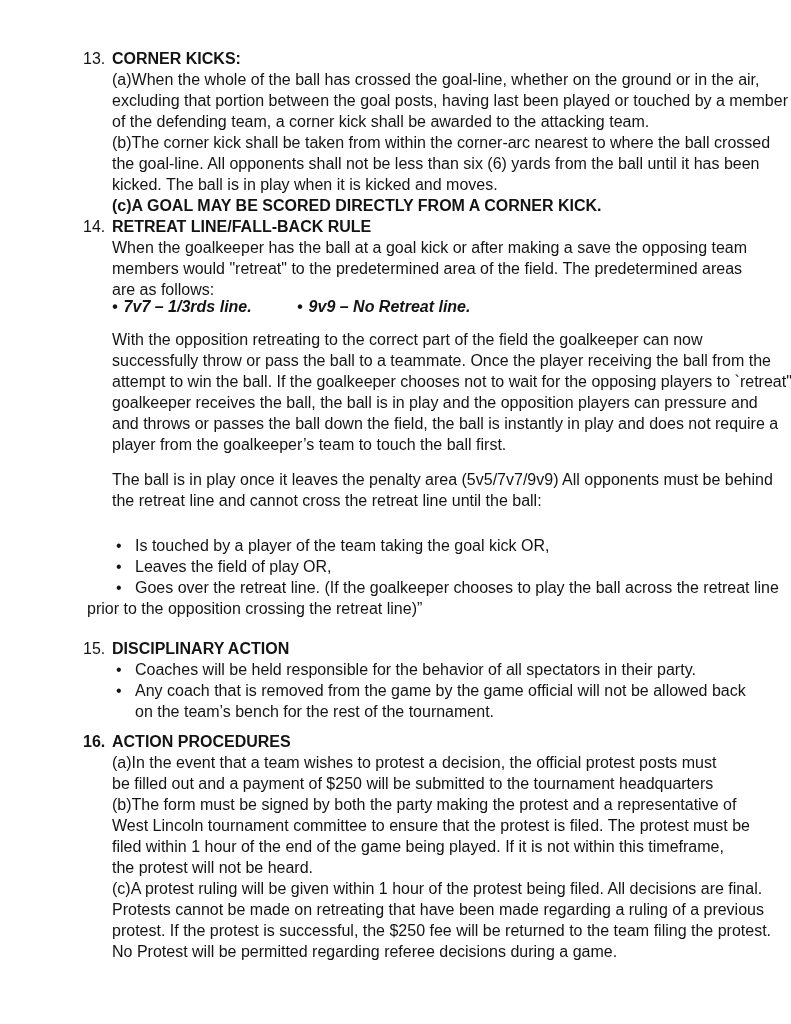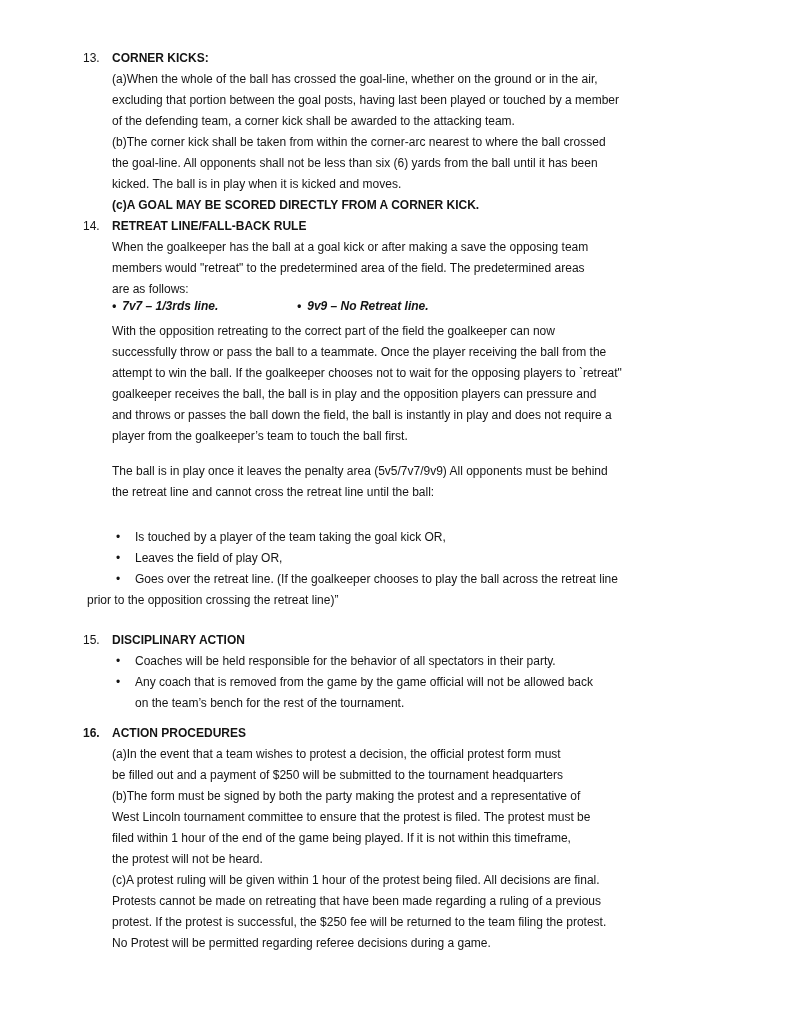--- a/index.html
+++ b/index.html
@@ -7,21 +7,21 @@
     padding: 0;
     background: #ffffff;
   }
   .page {
     position: relative;
     width: 791px;
     height: 1024px;
     background: #ffffff;
     color: #141414;
     font-family: "Liberation Sans", sans-serif;
-    font-size: 12px;
+    font-size: 16px;
     line-height: 21px;
     box-sizing: border-box;
     padding-top: 48px;
     overflow: hidden;
     -webkit-font-smoothing: antialiased;
   }
   .section { margin-left: 83px; }
   .sec-head { white-space: nowrap; }
   .sec-num { display: inline-block; width: 29px; font-weight: normal; }
   .sec-num.bold { font-weight: bold; }
@@ -35,21 +35,21 @@
   .sec-15 { margin-top: 19px; }
   .sec-16 { margin-top: 9px; }
 
   
   .options { display: flex; margin-top: -4px; white-space: nowrap; }
   .opt { font-weight: bold; font-style: italic; }
   .opt-0 { width: 163px; }
   .opt-1 { width: 185px; }
   .opt .bullet { margin-right: 6px; }
 
-  .para-2 { margin-top: 4px; }
+  .para-2 { margin-top: 12px; }
   .para-3 { margin-top: 14px; }
 
   .bullet-group { margin-top: 24px; }
   .bullet-item { position: relative; padding-left: 23px; white-space: nowrap; }
   .bullet-item .bullet { position: absolute; left: 4px; top: 0; }
   .outdent { margin-left: -25px; white-space: nowrap; }
   .wrap-indent { padding-left: 23px; white-space: nowrap; }
 
   .closing { margin-left: 112px; margin-top: 0px; white-space: nowrap; }
 </style>
@@ -119,21 +119,21 @@
       <div class="bullet-item"><span class="bullet">•</span><span>Any coach that is removed from the game by the game official will not be allowed back</span></div>
       <div class="wrap-indent">on the team’s bench for the rest of the tournament.</div>
     </div>
   </section>
 
   <section class="section sec-16">
     <div class="sec-head">
       <span class="sec-num bold">16.</span><span class="sec-title">ACTION PROCEDURES</span>
     </div>
     <div class="sec-body">
-      <div class="line">(a)In the event that a team wishes to protest a decision, the official protest form must</div>
+      <div class="line">(a)In the event that a team wishes to protest a decision, the official protest posts must</div>
       <div class="line">be filled out and a payment of $250 will be submitted to the tournament headquarters</div>
       <div class="line">(b)The form must be signed by both the party making the protest and a representative of</div>
       <div class="line">West Lincoln tournament committee to ensure that the protest is filed. The protest must be</div>
       <div class="line">filed within 1 hour of the end of the game being played. If it is not within this timeframe,</div>
       <div class="line">the protest will not be heard.</div>
       <div class="line">(c)A protest ruling will be given within 1 hour of the protest being filed. All decisions are final.</div>
       <div class="line">Protests cannot be made on retreating that have been made regarding a ruling of a previous</div>
       <div class="line">protest. If the protest is successful, the $250 fee will be returned to the team filing the protest.</div>
     </div>
   </section>

